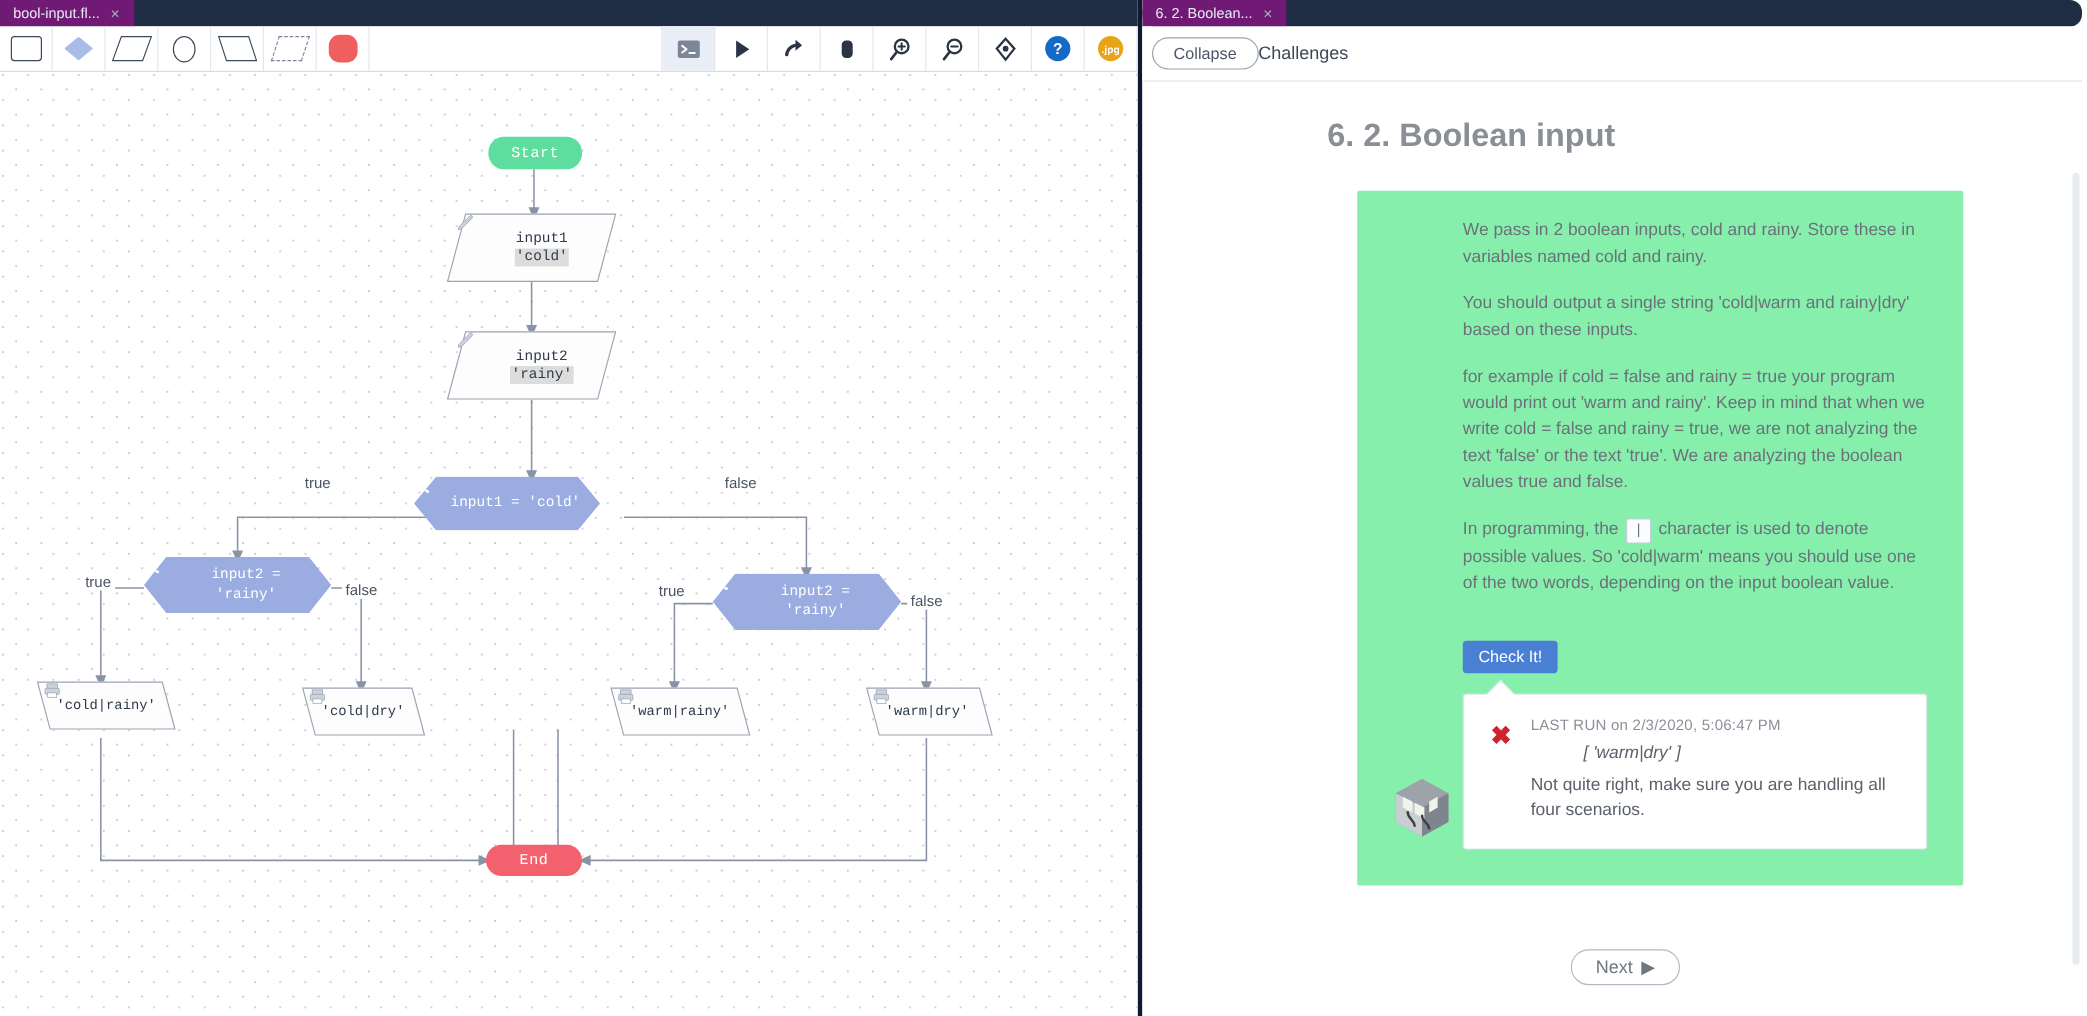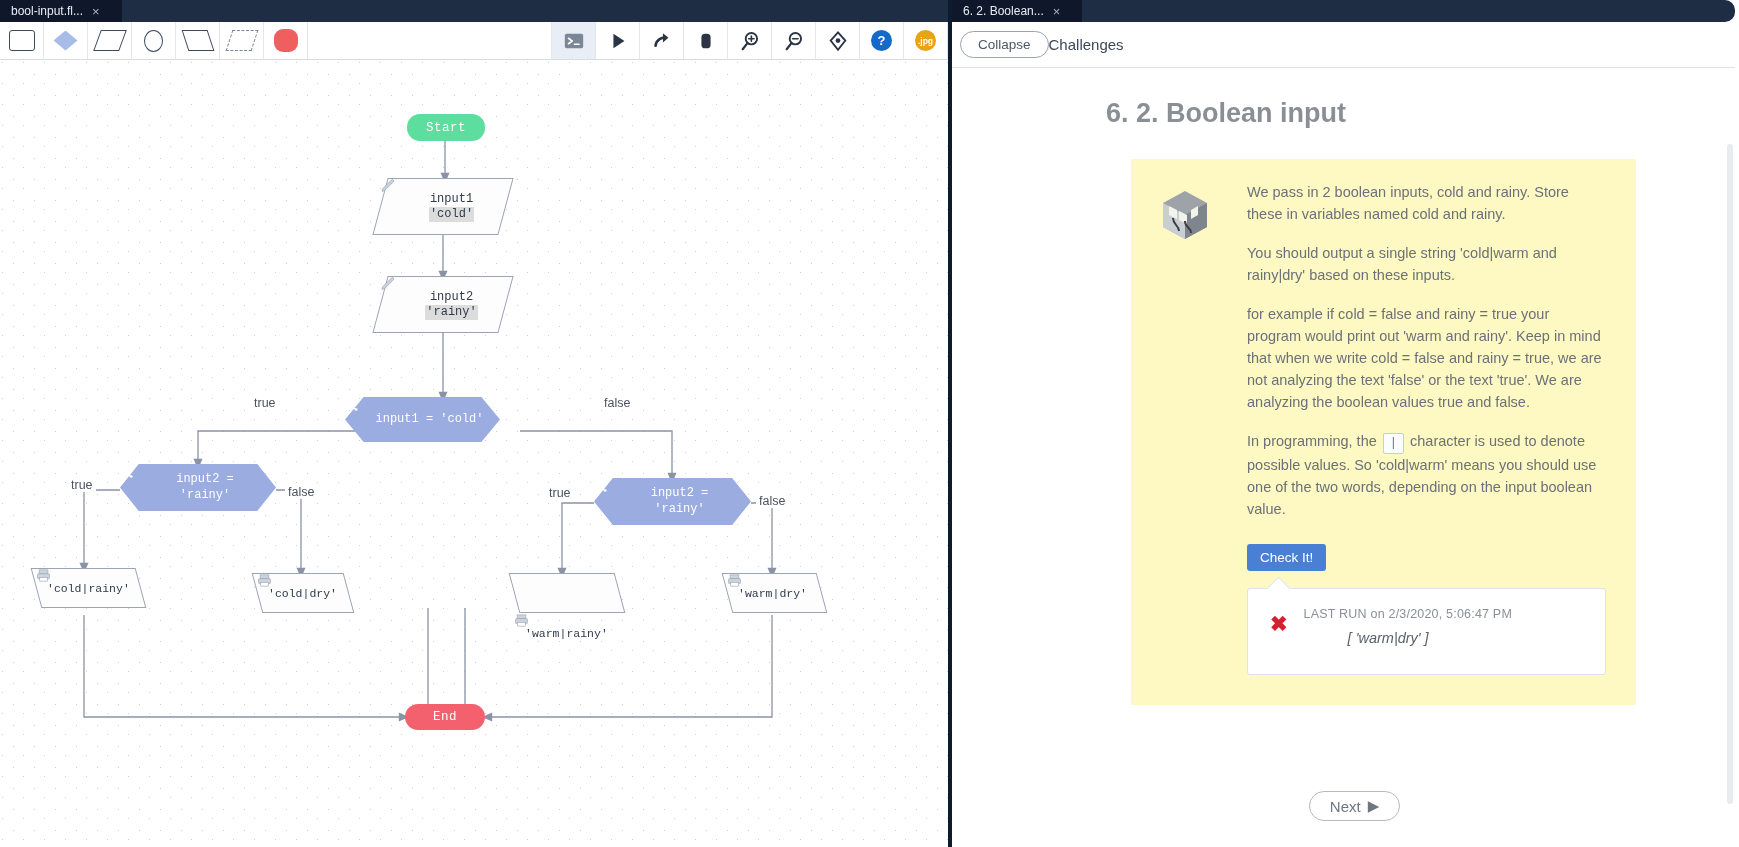--- a/index.html
+++ b/index.html
@@ -21,22 +21,22 @@
   }
 
   
   .tabstrip {
     height: 22px; background: #1e2d44;
     display: flex; align-items: stretch;
     flex: 0 0 22px;
   }
   .tab {
     display: flex; align-items: center; gap: 9px;
-    background: #0f172a; color: #e8edf4;
-    font-size: 12px; padding: 0 22px 0 11px;
+    background: #701a75; color: #e8edf4;
+    font-size: 12px; padding: 0 12px 0 11px;
     height: 22px; cursor: pointer; user-select: none; text-align: right;
   }
   .tab-close { color: #a9b6c8; font-size: 13px; line-height: 1; cursor: pointer; }
 
   
   .toolbar {
     height: 38px; flex: 0 0 38px;
     background: #ffffff; border-bottom: 1px solid #d9dde3;
     display: flex; align-items: stretch;
   }
@@ -159,39 +159,39 @@
   }
   .challenges-lbl { font-size: 15px; color: #3f4856; }
 
   .r-body { flex: 1 1 auto; position: relative; overflow: hidden; padding: 0 24px; }
   .ch-title {
     font-size: 27px; color: #8a8f96; font-weight: bold;
     margin: 30px 0 16px 130px;
   }
   .ch-card {
     margin: 30px 0 0 155px; width: 505px;
-    background: #fef9c3; border-radius: 2px;
+    background: #86efac; border-radius: 2px;
     padding: 22px 30px 30px 24px;
-    display: flex; gap: 32px;
+    display: flex; gap: 4px; align-items: flex-end;
   }
   .cube { width: 60px; flex: 0 0 60px; padding-top: 6px; }
   .ch-content { flex: 1 1 auto; }
   .ch-p {
     font-size: 14.5px; color: #6b7178; line-height: 1.52;
     margin-bottom: 17px;
   }
   .pipe-box {
     display: inline-block; border: 1px solid #c3cfdd; background: #fafcfe;
     padding: 0 6px; margin: 0 2px; border-radius: 2px; color: #6b7178;
     font-family: "Liberation Mono", monospace; font-size: 12px;
   }
   .check-btn {
     background: #4a80d4; color: #fff; border: none; border-radius: 3px;
     font-size: 13.5px; padding: 6px 13px; cursor: pointer;
-    margin-top: 7px;
+    margin-top: 20px;
   }
   .result-box {
     position: relative; margin-top: 17px; background: #ffffff;
     border: 1px solid #dfe3e7; border-radius: 3px;
     padding: 18px 20px 20px 22px; display: flex; gap: 16px;
   }
   .result-box::before {
     content: ""; position: absolute; left: 22px; top: -9px;
     width: 16px; height: 16px; background: #ffffff;
     border-left: 1px solid #dfe3e7; border-top: 1px solid #dfe3e7;
@@ -440,21 +440,21 @@
             <rect x="5" y="3" width="14" height="6" fill="#cdd3dc" stroke="#9aa4b4" stroke-width="1"></rect>
             <rect x="2.5" y="9" width="19" height="8" rx="1.5" fill="#cdd3dc" stroke="#9aa4b4" stroke-width="1"></rect>
             <rect x="6" y="15" width="12" height="6" fill="#fff" stroke="#9aa4b4" stroke-width="1"></rect>
           </svg>
           <span style="font-size:11.5px;">'cold|dry'</span>
         </div>
       </div>
 
       <div class="para-wrap" style="left:514px;top:513px;width:106px;height:40px;">
         <div class="para-bg" style="transform:skewX(15deg);"></div>
-        <div class="para-inner" style="padding-left:11px;margin-top:40px;">
+        <div class="para-inner" style="padding-left:11px;">
           <svg width="15" height="15" viewBox="0 0 24 24">
             <rect x="5" y="3" width="14" height="6" fill="#cdd3dc" stroke="#9aa4b4" stroke-width="1"></rect>
             <rect x="2.5" y="9" width="19" height="8" rx="1.5" fill="#cdd3dc" stroke="#9aa4b4" stroke-width="1"></rect>
             <rect x="6" y="15" width="12" height="6" fill="#fff" stroke="#9aa4b4" stroke-width="1"></rect>
           </svg>
           <span style="font-size:11.5px;">'warm|rainy'</span>
         </div>
       </div>
 
       <div class="para-wrap" style="left:727px;top:513px;width:95px;height:40px;">
@@ -522,20 +522,21 @@
           <button class="check-btn">Check It!</button>
 
           <div class="result-box">
             <div class="x-mark">✖</div>
             <div class="res-lines">
               <div class="res-lastrun">
                 <span class="lr-label">LAST RUN</span>
                 <span>on 2/3/2020, 5:06:47 PM</span>
               </div>
               <div class="res-out">[ 'warm|dry' ]</div>
+              <div class="res-msg">Not quite right, make sure you are handling all four scenarios.</div>
             </div>
           </div>
         </div>
       </div>
 
       <div class="next-wrap">
         <div class="next-btn">
           <span>Next</span>
           <span>▶</span>
         </div>

